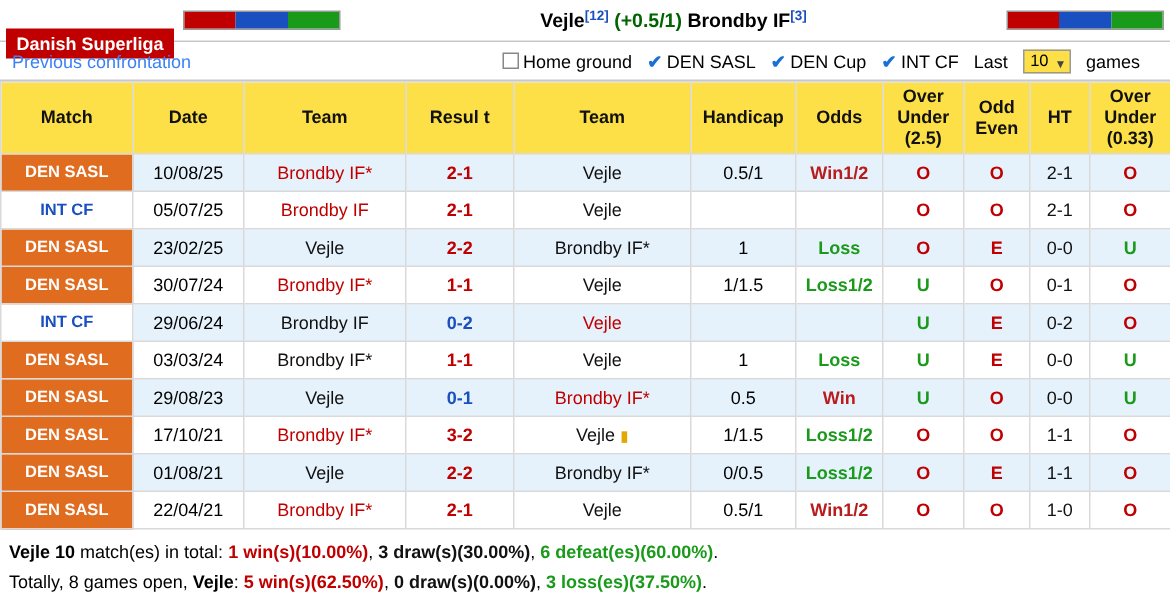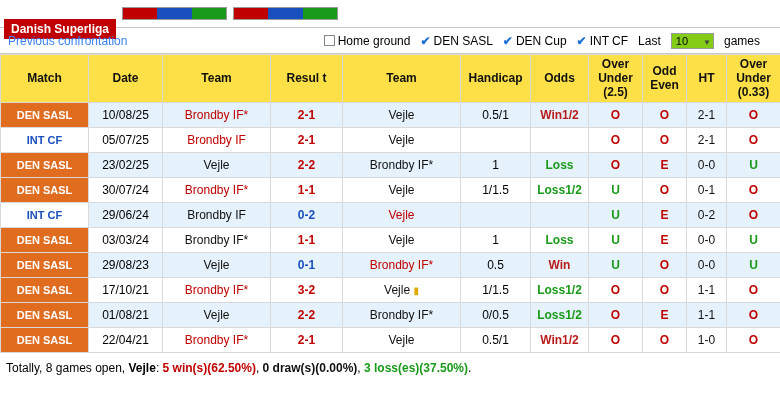--- a/index.html
+++ b/index.html
@@ -60,22 +60,22 @@
     color: #3b82f6;
   }
   .opts { display:flex; align-items:center; gap:10px; margin-left:auto; padding-right:20px; }
   .opt { display:flex; align-items:center; gap:3px; white-space:nowrap; }
   .chk {
     width: 11px; height: 11px; border: 1px solid #888; background:#fff;
     display:inline-block;
   }
   .tick { color:#1a6fd4; font-weight:bold; font-size:12px; line-height:1; }
   .sel {
-    border: 1px solid #999; background:#84cc16; padding: 1px 2px 1px 4px;
-    font-size: 11px; display:flex; align-items:flex-end; gap:15px;
+    border: 1px solid #999; background:#fde047; padding: 1px 2px 1px 4px;
+    font-size: 11px; display:flex; align-items:flex-end; gap:4px;
   }
   .caret { font-size: 8px; color:#444; }
 
   
   table { border-collapse: collapse; width: 780px; table-layout: fixed; }
   th, td { border: 1px solid #d9d9d9; }
   thead th {
     background: #fde047;
     font-size: 12px;
     font-weight: bold;
@@ -127,20 +127,25 @@
 <body>
 
 <div class="wrap">
 
   <div class="header">
     <div class="league-badge">Danish Superliga</div>
     <div class="flagbar">
       <i style="background:#c00000;flex:1"></i>
         <i style="background:#1a4fbf;flex:1"></i>
         <i style="background:#1a9a1a;flex:1"></i>
+    </div>
+    <div class="matchline">
+      <span>Vejle</span><span class="sup">[12]</span>
+      <span class="hcp">(+0.5/1)</span>
+      <span>Brondby IF</span><span class="sup">[3]</span>
     </div>
     <div class="flagbar">
       <i style="background:#c00000;flex:1"></i>
         <i style="background:#1a4fbf;flex:1"></i>
         <i style="background:#1a9a1a;flex:1"></i>
     </div>
   </div>
 
   <div class="optrow">
     <div class="prev">Previous confrontation</div>
@@ -342,18 +347,21 @@
         <td class="o">O</td>
         <td class="o">O</td>
         <td class="ht">1-0</td>
         <td class="o">O</td>
       </tr>
     </tbody>
   </table>
 
   <div class="footer">
     <div>
+      <b>Vejle 10</b><span> match(es) in total: </span><span class="fred">1 win(s)(10.00%)</span><span>, </span><span class="fdark">3 draw(s)(30.00%)</span><span>, </span><span class="fgreen">6 defeat(es)(60.00%)</span><span>.</span>
+    </div>
+    <div>
       <span>Totally, 8 games open, </span><b>Vejle</b><span>: </span><span class="fred">5 win(s)(62.50%)</span><span>, </span><span class="fdark">0 draw(s)(0.00%)</span><span>, </span><span class="fgreen">3 loss(es)(37.50%)</span><span>.</span>
     </div>
 
   </div>
 
 </div>
 
 </body></html>

